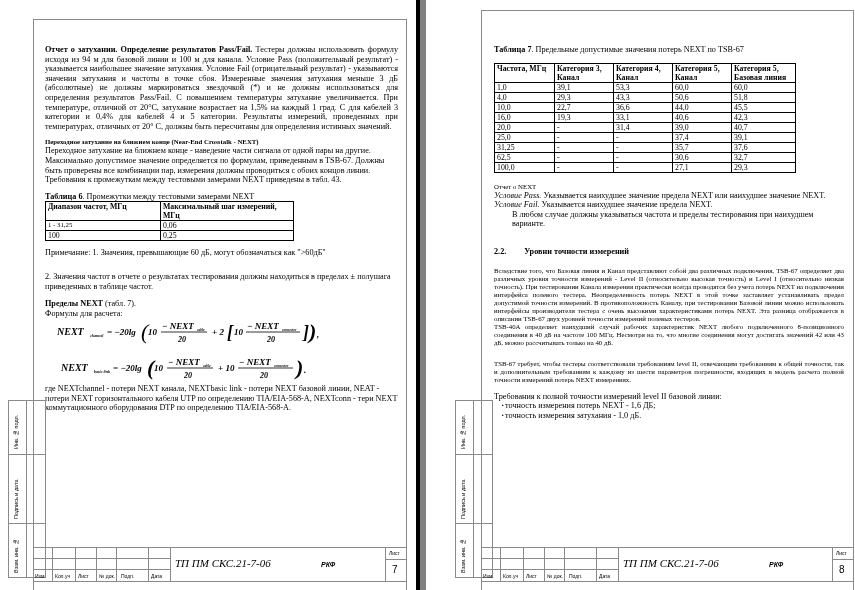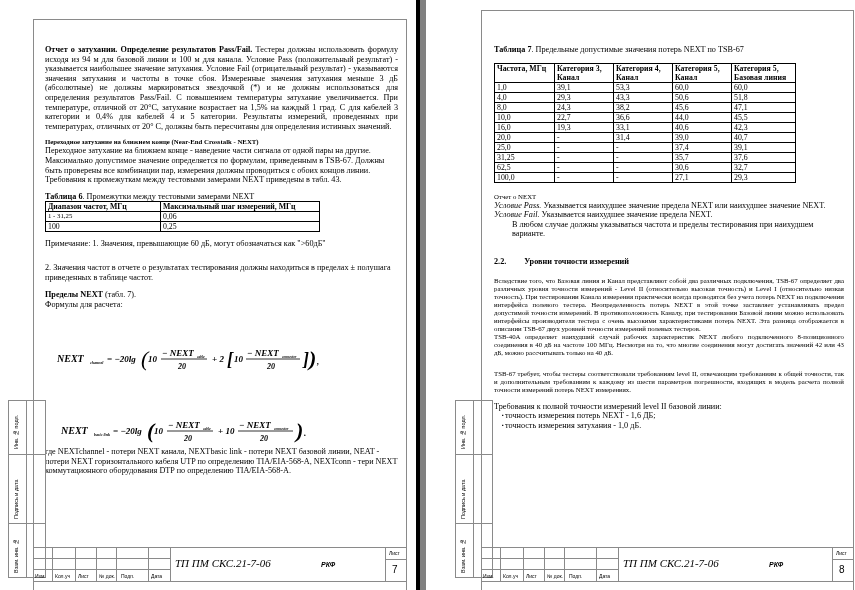--- a/index.html
+++ b/index.html
@@ -9,21 +9,21 @@
   .frame { position:absolute; border-left:1px solid #8a8a8a; border-top:1px solid #8a8a8a; border-right:1px solid #8a8a8a; }
   .divider-black { position:absolute; left:416px; top:0; width:4px; height:590px; background:#000; }
   .divider-gray { position:absolute; left:420px; top:0; width:6px; height:590px; background:#808080; }
   .content { position:absolute; font-size:8.2px; line-height:9.6px; }
   p { margin:0; text-align:justify; }
   .b { font-weight:bold; }
   .i { font-style:italic; }
   .sm { font-size:6.8px; line-height:8px; }
   table.t { border-collapse:collapse; font-size:7.8px; line-height:9px; }
   table.t td { border:1px solid #000; padding:0 2px; vertical-align:top; }
-  .formula { font-family:"Liberation Serif", serif; font-style:italic; font-weight:bold; font-size:9px;margin-top:36px; }
+  .formula { font-family:"Liberation Serif", serif; font-style:italic; font-weight:bold; font-size:9px; }
   .side-strip { position:absolute; width:36px; border:1px solid #8a8a8a; }
   .vlabel { position:absolute; writing-mode:vertical-rl; transform:rotate(180deg); font-family:"Liberation Sans", sans-serif; font-size:5.5px; white-space:nowrap; }
   .stamp { position:absolute; border-top:1px solid #8a8a8a; }
   .stamp-grid { position:absolute; font-family:"Liberation Sans", sans-serif; font-size:5px; }
   .cell { position:absolute; border-right:1px solid #8a8a8a; border-bottom:1px solid #8a8a8a; box-sizing:border-box; }
   .code { position:absolute; font-family:"Liberation Serif", serif; font-style:italic; font-size:11px; }
   .org { position:absolute; font-family:"Liberation Sans", sans-serif; font-style:italic; font-weight:bold; font-size:7px; }
   .sheet-no { position:absolute; font-family:"Liberation Sans", sans-serif; font-size:10px; }
   .sheet-lbl { position:absolute; font-family:"Liberation Sans", sans-serif; font-size:5px; }
   ul.bul { margin:0; padding-left:8px; list-style:none; }
@@ -35,21 +35,21 @@
 <div class="page" style="left:0; width:416px;">
   <div class="frame" style="left:33px; top:19px; width:372px; height:571px;"></div>
 
   <div class="content" style="left:45px; top:45px; width:353px;">
     <p><span class="b">Отчет о затухании. Определение результатов Pass/Fail.</span><span> Тестеры должны использовать формулу исходя из 94 м для базовой линии и 100 м для канала. Условие Pass (положительный результат) - указывается наибольшее значение затухания. Условие Fail (отрицательный результат) - указываются значения затухания и частоты в точке сбоя. Измеренные значения затухания меньше 3 дБ (абсолютные) не должны маркироваться звездочкой (*) и не должны использоваться для определения результатов Pass/Fail. С повышением температуры затухание увеличивается. При температуре, отличной от 20°С, затухание возрастает на 1,5% на каждый 1 град. С для кабелей 3 категории и 0,4% для кабелей 4 и 5 категории. Результаты измерений, проведенных при температурах, отличных от 20° С, должны быть пересчитаны для определения истинных значений.</span></p>
     <div style="height:7px"></div>
     <p class="sm b">Переходное затухание на ближнем конце (Near-End Crosstalk - NEXT)</p>
     <p style="text-align:left;">Переходное затухание на ближнем конце - наведение части сигнала от одной пары на другие. Максимально допустимое значение определяется по формулам, приведенным в TSB-67. Должны быть проверены все комбинации пар, измерения должны проводиться с обоих концов линии. Требования к промежуткам между тестовыми замерами NEXT приведены в табл. 43.</p>
     <div style="height:7px"></div>
     <p><span class="b">Таблица 6</span><span>. Промежутки между тестовыми замерами NEXT</span></p>
-    <table class="t" style="width:275px;">
+    <table class="t" style="width:249px;">
       <tbody>
           <tr>
         <td class="b" style="width:110px;">Диапазон частот, МГц</td>
         <td class="b">Максимальный шаг измерений, МГц</td>
       </tr>
       <tr>
         <td class="sm">1 - 31,25</td>
         <td>0,06</td>
       </tr>
       <tr>
@@ -187,27 +187,20 @@
             <td>60,0</td>
           </tr>
       <tr>
             <td>4,0</td>
             <td>29,3</td>
             <td>43,3</td>
             <td>50,6</td>
             <td>51,8</td>
           </tr>
       <tr>
-            <td>8,0</td>
-            <td>24,3</td>
-            <td>38,2</td>
-            <td>45,6</td>
-            <td>47,1</td>
-          </tr>
-      <tr>
             <td>10,0</td>
             <td>22,7</td>
             <td>36,6</td>
             <td>44,0</td>
             <td>45,5</td>
           </tr>
       <tr>
             <td>16,0</td>
             <td>19,3</td>
             <td>33,1</td>

